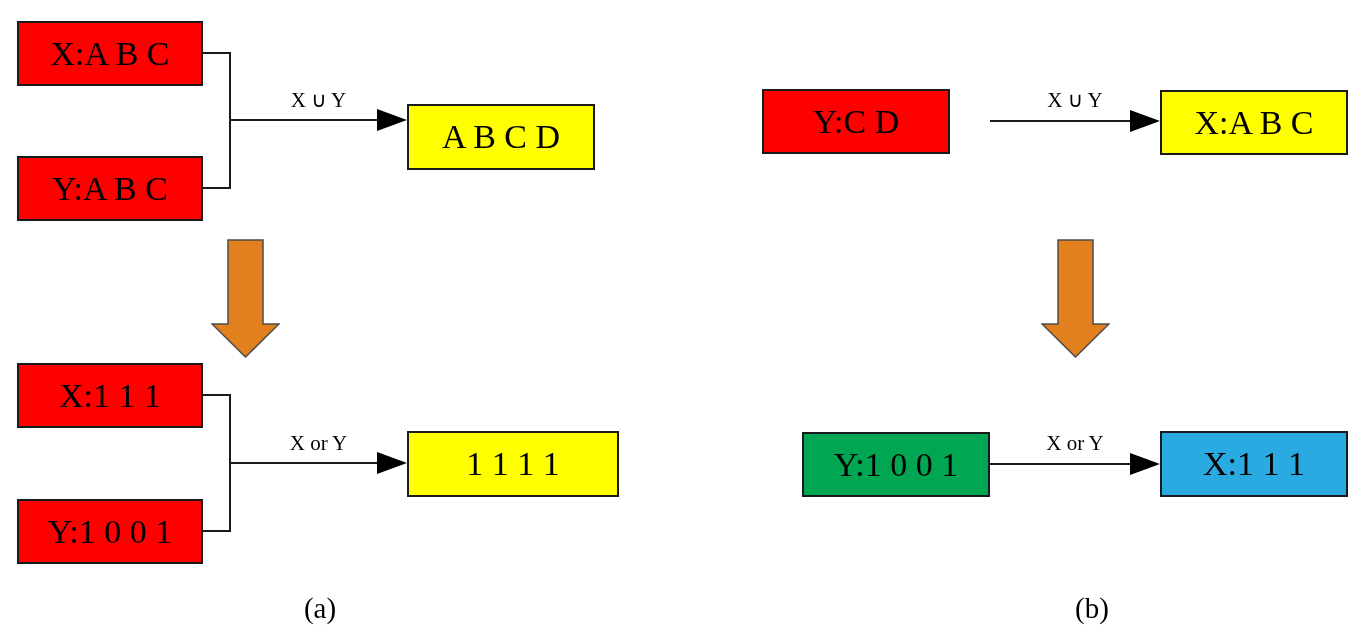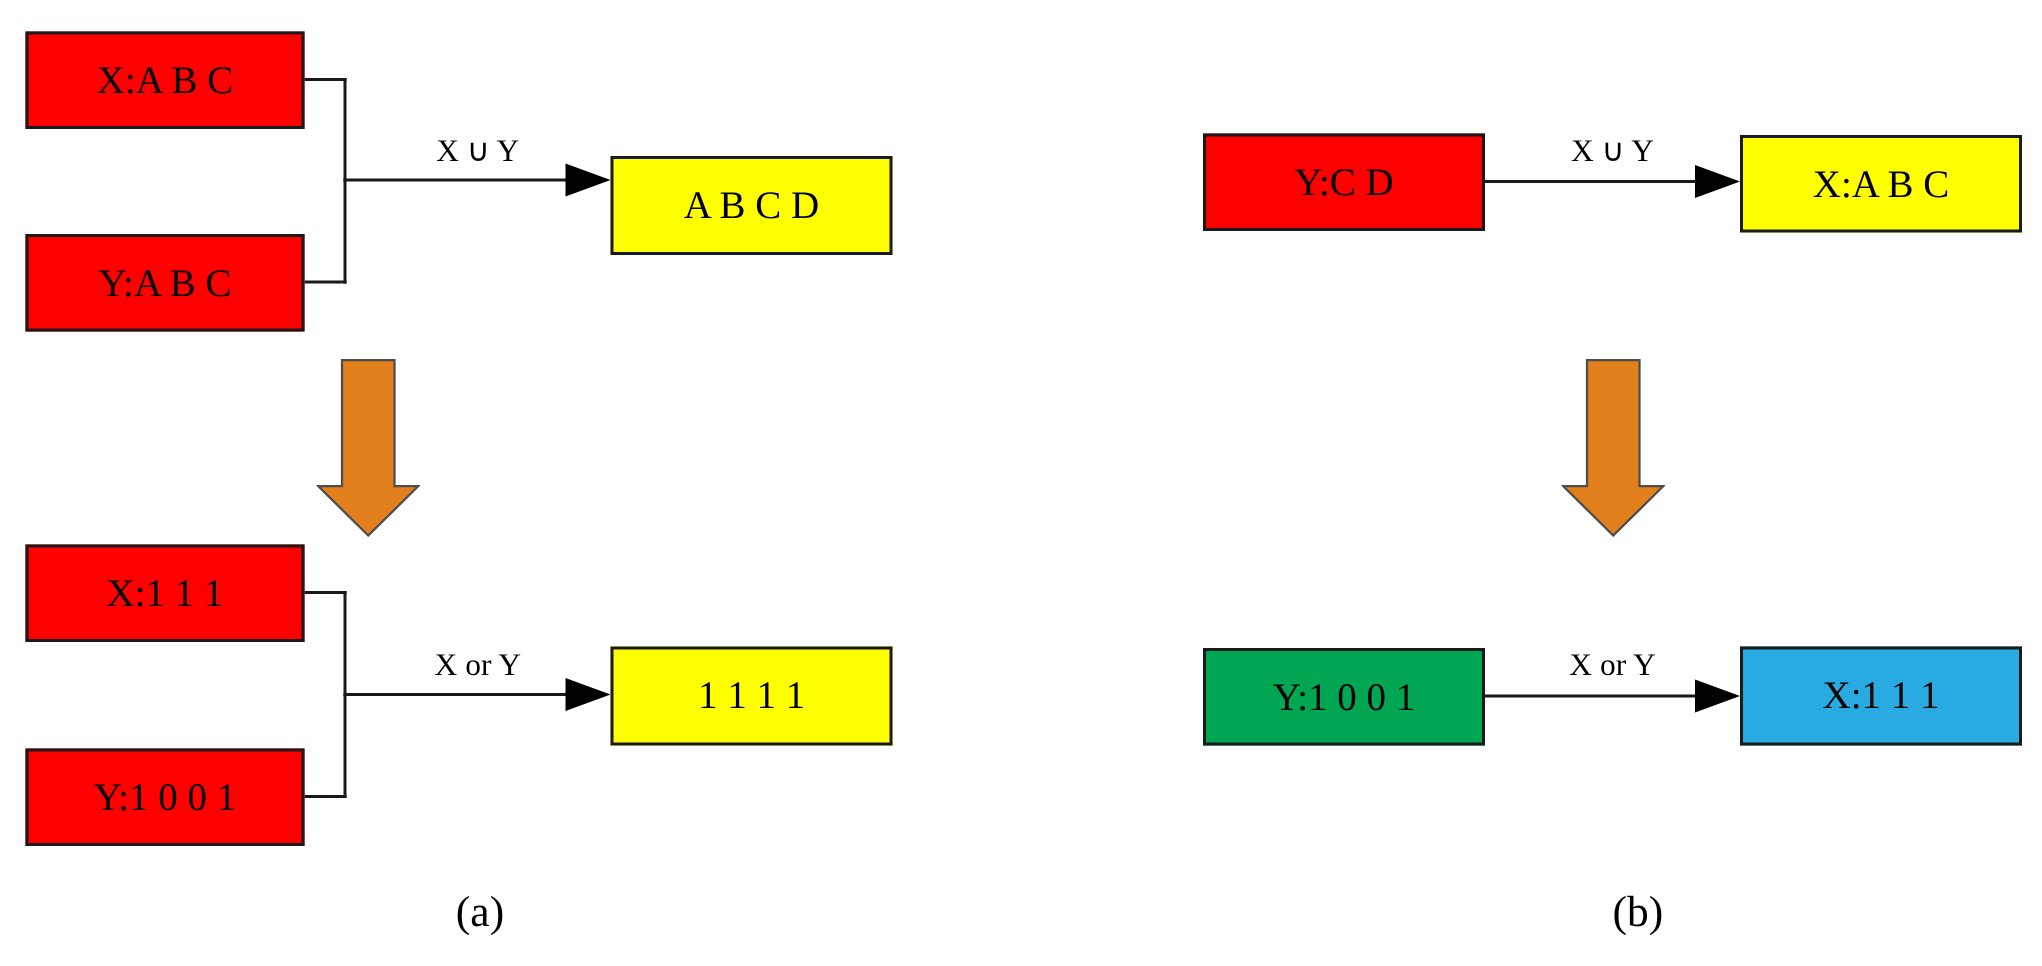--- a/index.html
+++ b/index.html
@@ -12,21 +12,21 @@
     color: #000;
     overflow: hidden;
   }
   .box {
     position: absolute;
     box-sizing: border-box;
     border: 2px solid #1a1a1a;
     display: flex;
     align-items: center;
     justify-content: center;
-    font-size: 26px;
+    font-size: 34px;
     white-space: pre;
   }
   .box.red    { background: #ff0000; }
   .box.yellow { background: #ffff00; }
   .box.green  { background: #00a651; }
   .box.blue   { background: #29abe2; }
   .hline { position: absolute; height: 0; border-top: 2px solid #1a1a1a; }
   .vline { position: absolute; width: 0; border-left: 2px solid #1a1a1a; }
   .arrowhead {
     position: absolute;
@@ -77,28 +77,28 @@
     <div class="box red" style="left:17px; top:499px; width:186px; height:65px;">Y:1 0 0 1</div>
 
     <div class="hline" style="left:203px; top:394px; width:28px;"></div>
     <div class="hline" style="left:203px; top:530px; width:28px;"></div>
     <div class="vline" style="left:229px; top:394px; height:138px;"></div>
 
     <div class="hline" style="left:229px; top:462px; width:150px;"></div>
     <div class="arrowhead" style="left:377px; top:452px;"></div>
     <div class="op-label" style="left:230px; top:431px; width:177px;">X or Y</div>
 
-    <div class="box yellow" style="left:407px; top:431px; width:188px; height:66px;">1 1 1 1</div>
+    <div class="box yellow" style="left:407px; top:431px; width:212px; height:66px;">1 1 1 1</div>
 
     <div class="caption" style="left:270px; top:592px;">(a)</div>
   </div>
 
   <div>
 
-    <div class="box red" style="left:802px; top:89px; width:188px; height:65px;">Y:C D</div>
+    <div class="box red" style="left:762px; top:89px; width:188px; height:65px;">Y:C D</div>
 
     <div class="hline" style="left:990px; top:120px; width:140px;"></div>
     <div class="arrowhead" style="left:1130px; top:110px;"></div>
     <div class="op-label" style="left:990px; top:88px; width:170px;">X ∪ Y</div>
 
     <div class="box yellow" style="left:1160px; top:90px; width:188px; height:65px;">X:A B C</div>
 
     <svg class="down-arrow" style="left:1041px; top:239px;" viewBox="0 0 69 119">
       <polygon points="17,1 52,1 52,85 68,85 34.5,118 1,85 17,85" fill="#e2801e" stroke="#4d4d4d" stroke-width="1.5"></polygon>
     </svg>

